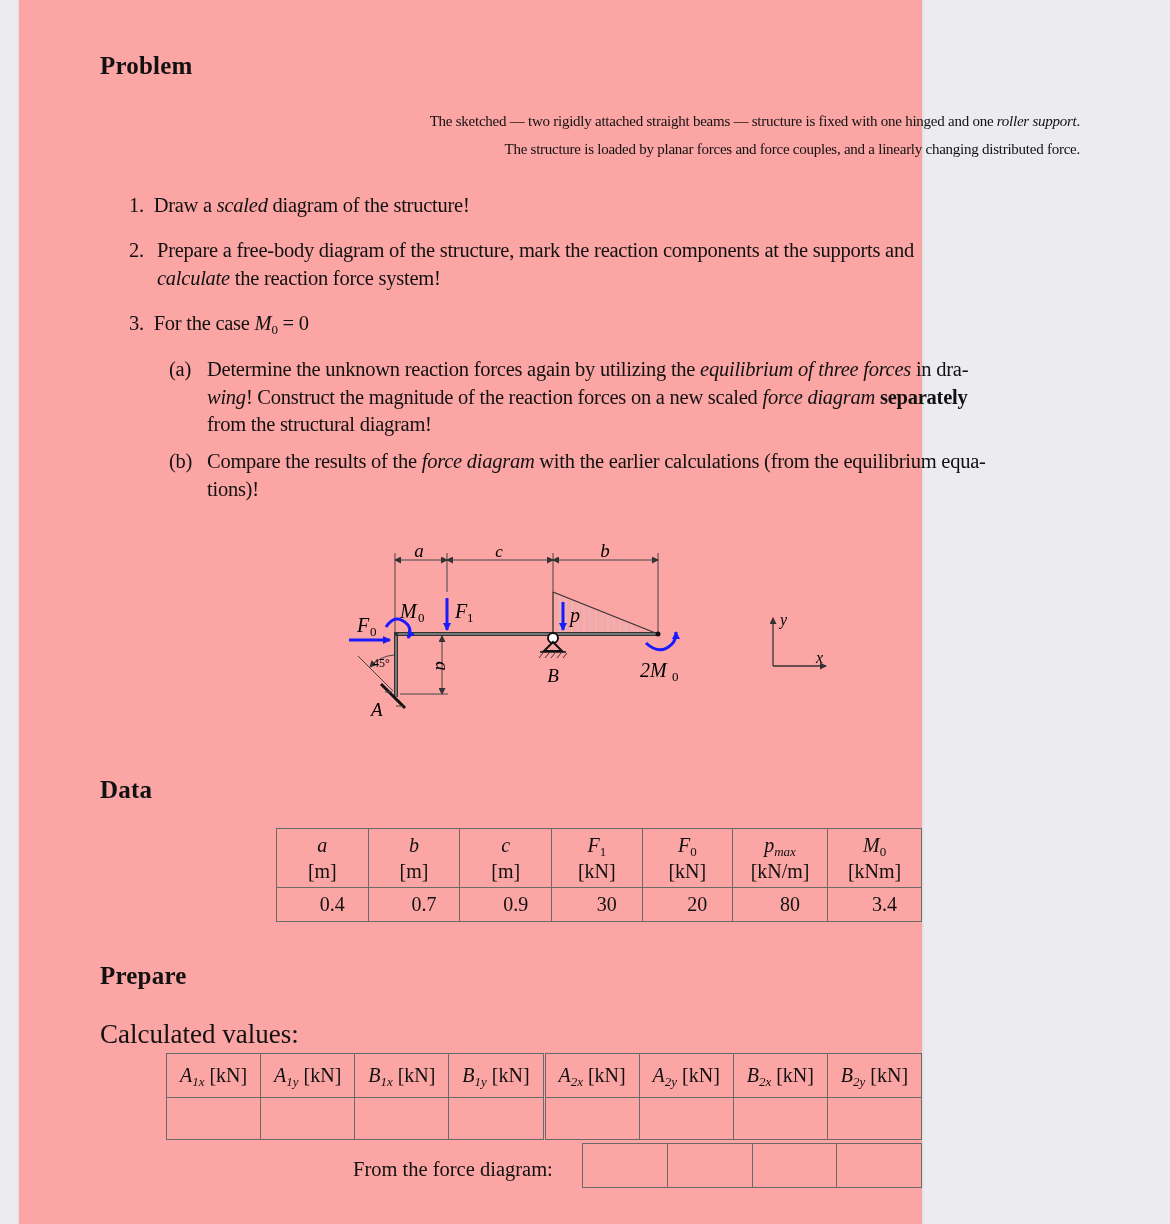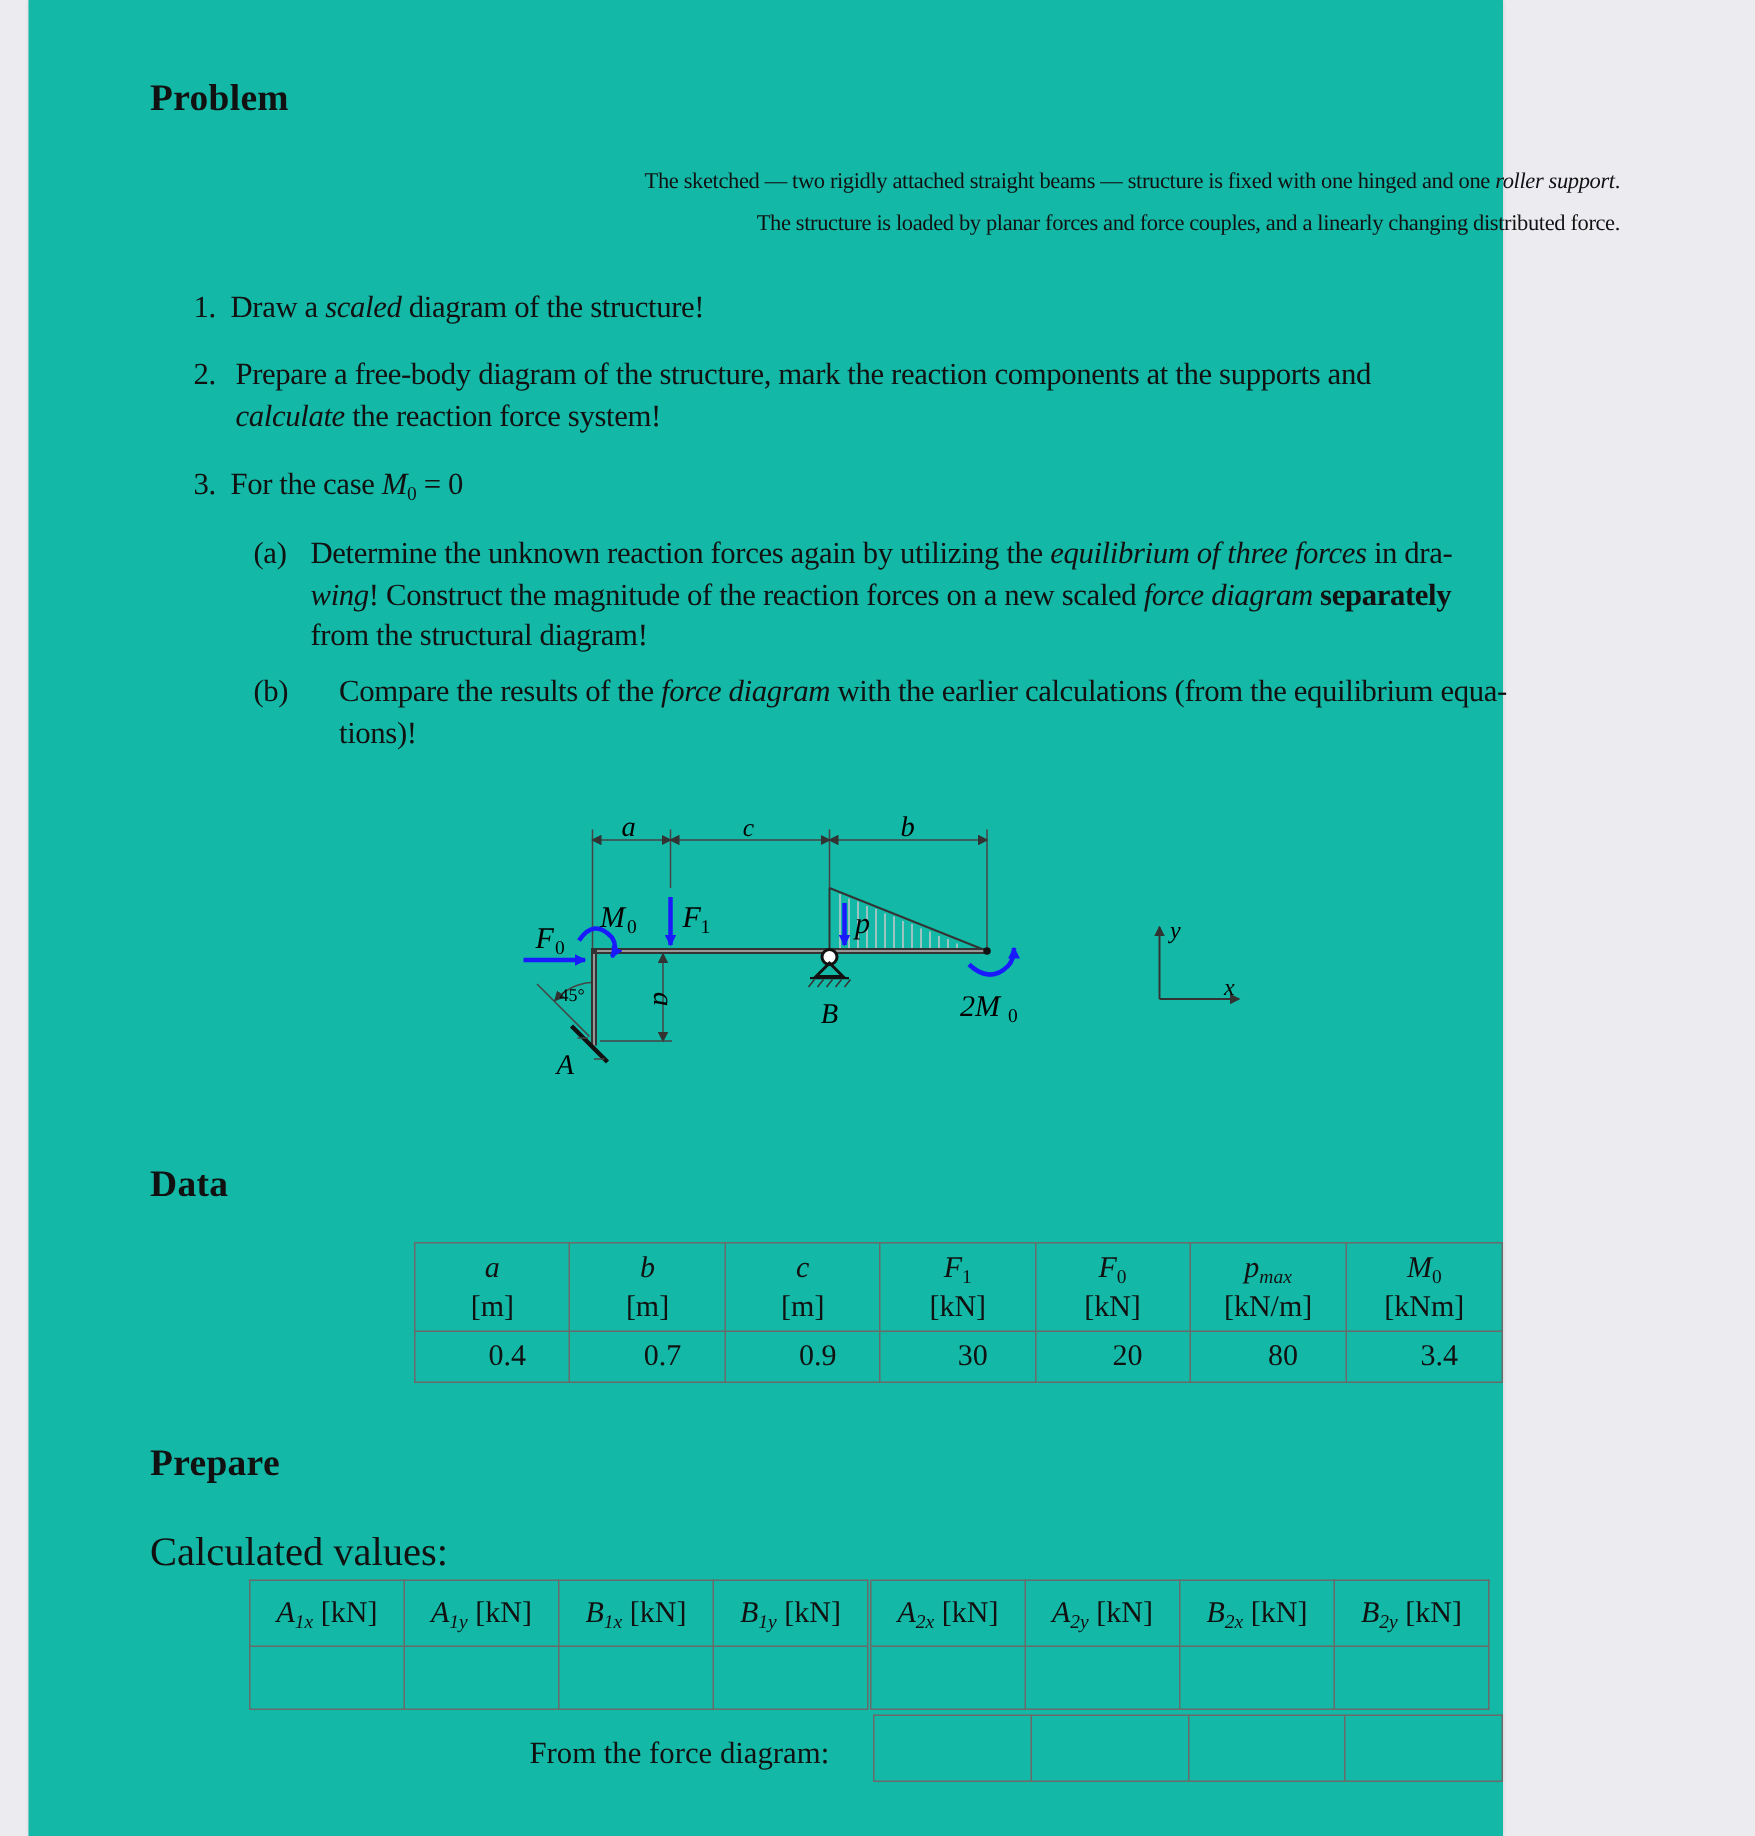--- a/index.html
+++ b/index.html
@@ -4,22 +4,22 @@
 <style>
   html, body { margin: 0; padding: 0; }
   body {
     width: 1170px; height: 1224px; overflow: hidden;
     background: #ebebf0;
     font-family: "Liberation Serif", "DejaVu Serif", serif;
     color: #111;
     position: relative;
   }
   .page {
-    position: absolute; left: 19px; top: 0; width: 983px; height: 1224px;
-    background: #14b8a6;
+    position: absolute; left: 19px; top: 0; width: 903px; height: 1224px;
+    background: #fca5a5;
     box-shadow: 0 0 3px rgba(0,0,0,0.12);
   }
   .abs { position: absolute; }
   h2 {
     margin: 0; font-size: 25px; font-weight: bold; letter-spacing: 0.2px;
   }
   .para { font-size: 15px; line-height: 27.5px; letter-spacing: -0.25px; text-align: right; }
   .item { font-size: 20.5px; line-height: 27.5px; letter-spacing: -0.25px; }
   .num { position: absolute; }
   i, .it { font-style: italic; }
@@ -75,21 +75,21 @@
     <span class="num" style="left:0;">(a)</span>
     <div style="margin-left:38px; text-align:justify;">
       <div><span>Determine the unknown reaction forces again by utilizing the </span><i>equilibrium of three forces</i><span> in dra-</span></div>
       <div><i>wing</i><span>! Construct the magnitude of the reaction forces on a new scaled </span><i>force diagram</i>&nbsp;<b>separately</b></div>
       <div>from the structural diagram!</div>
     </div>
   </div>
 
   <div class="abs item" style="left:150px; top:448px; width:900px;">
     <span class="num" style="left:0;">(b)</span>
-    <div style="margin-left:57px;">
+    <div style="margin-left:38px;">
       <div><span>Compare the results of the </span><i>force diagram</i><span> with the earlier calculations (from the equilibrium equa-</span></div>
       <div>tions)!</div>
     </div>
   </div>
 
   <svg class="abs" style="left:311px; top:530px;" width="540" height="200" viewBox="330 530 540 200">
     <defs>
       <marker id="arrB" markerWidth="8" markerHeight="8" refX="7" refY="4" orient="auto" markerUnits="userSpaceOnUse">
         <path d="M0,0 L8,4 L0,8 z" fill="#1a1aff"></path>
       </marker>

